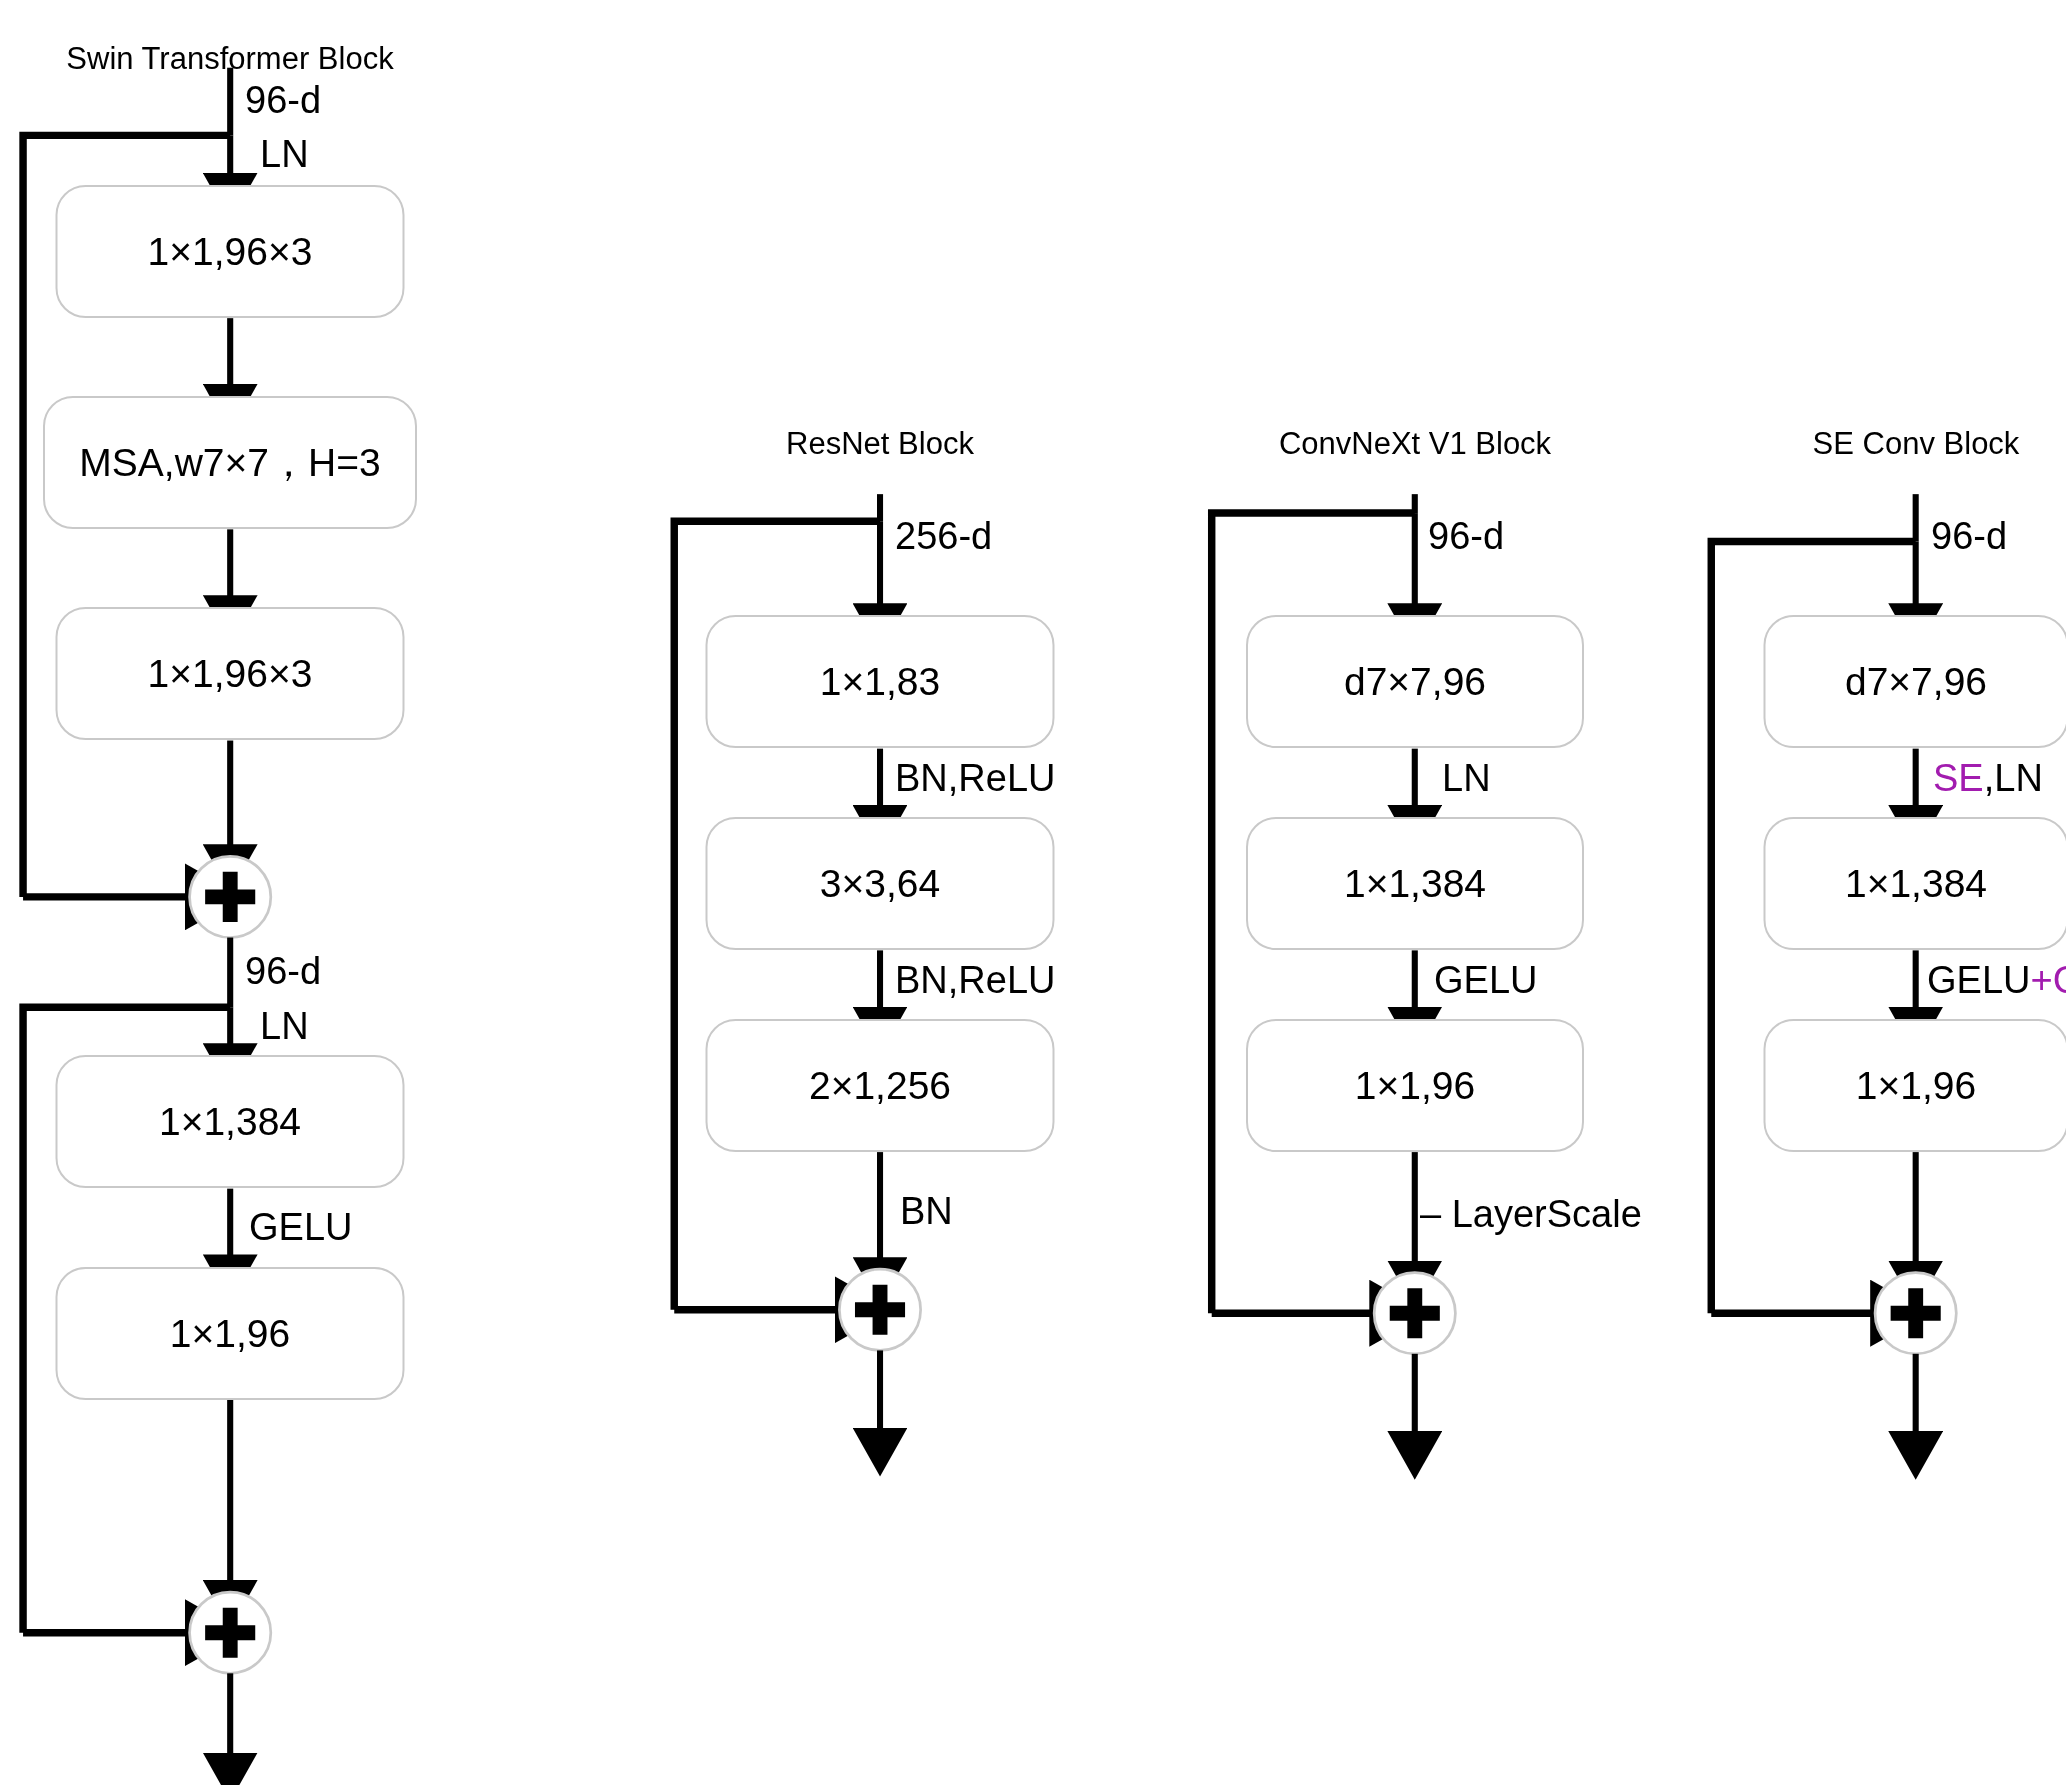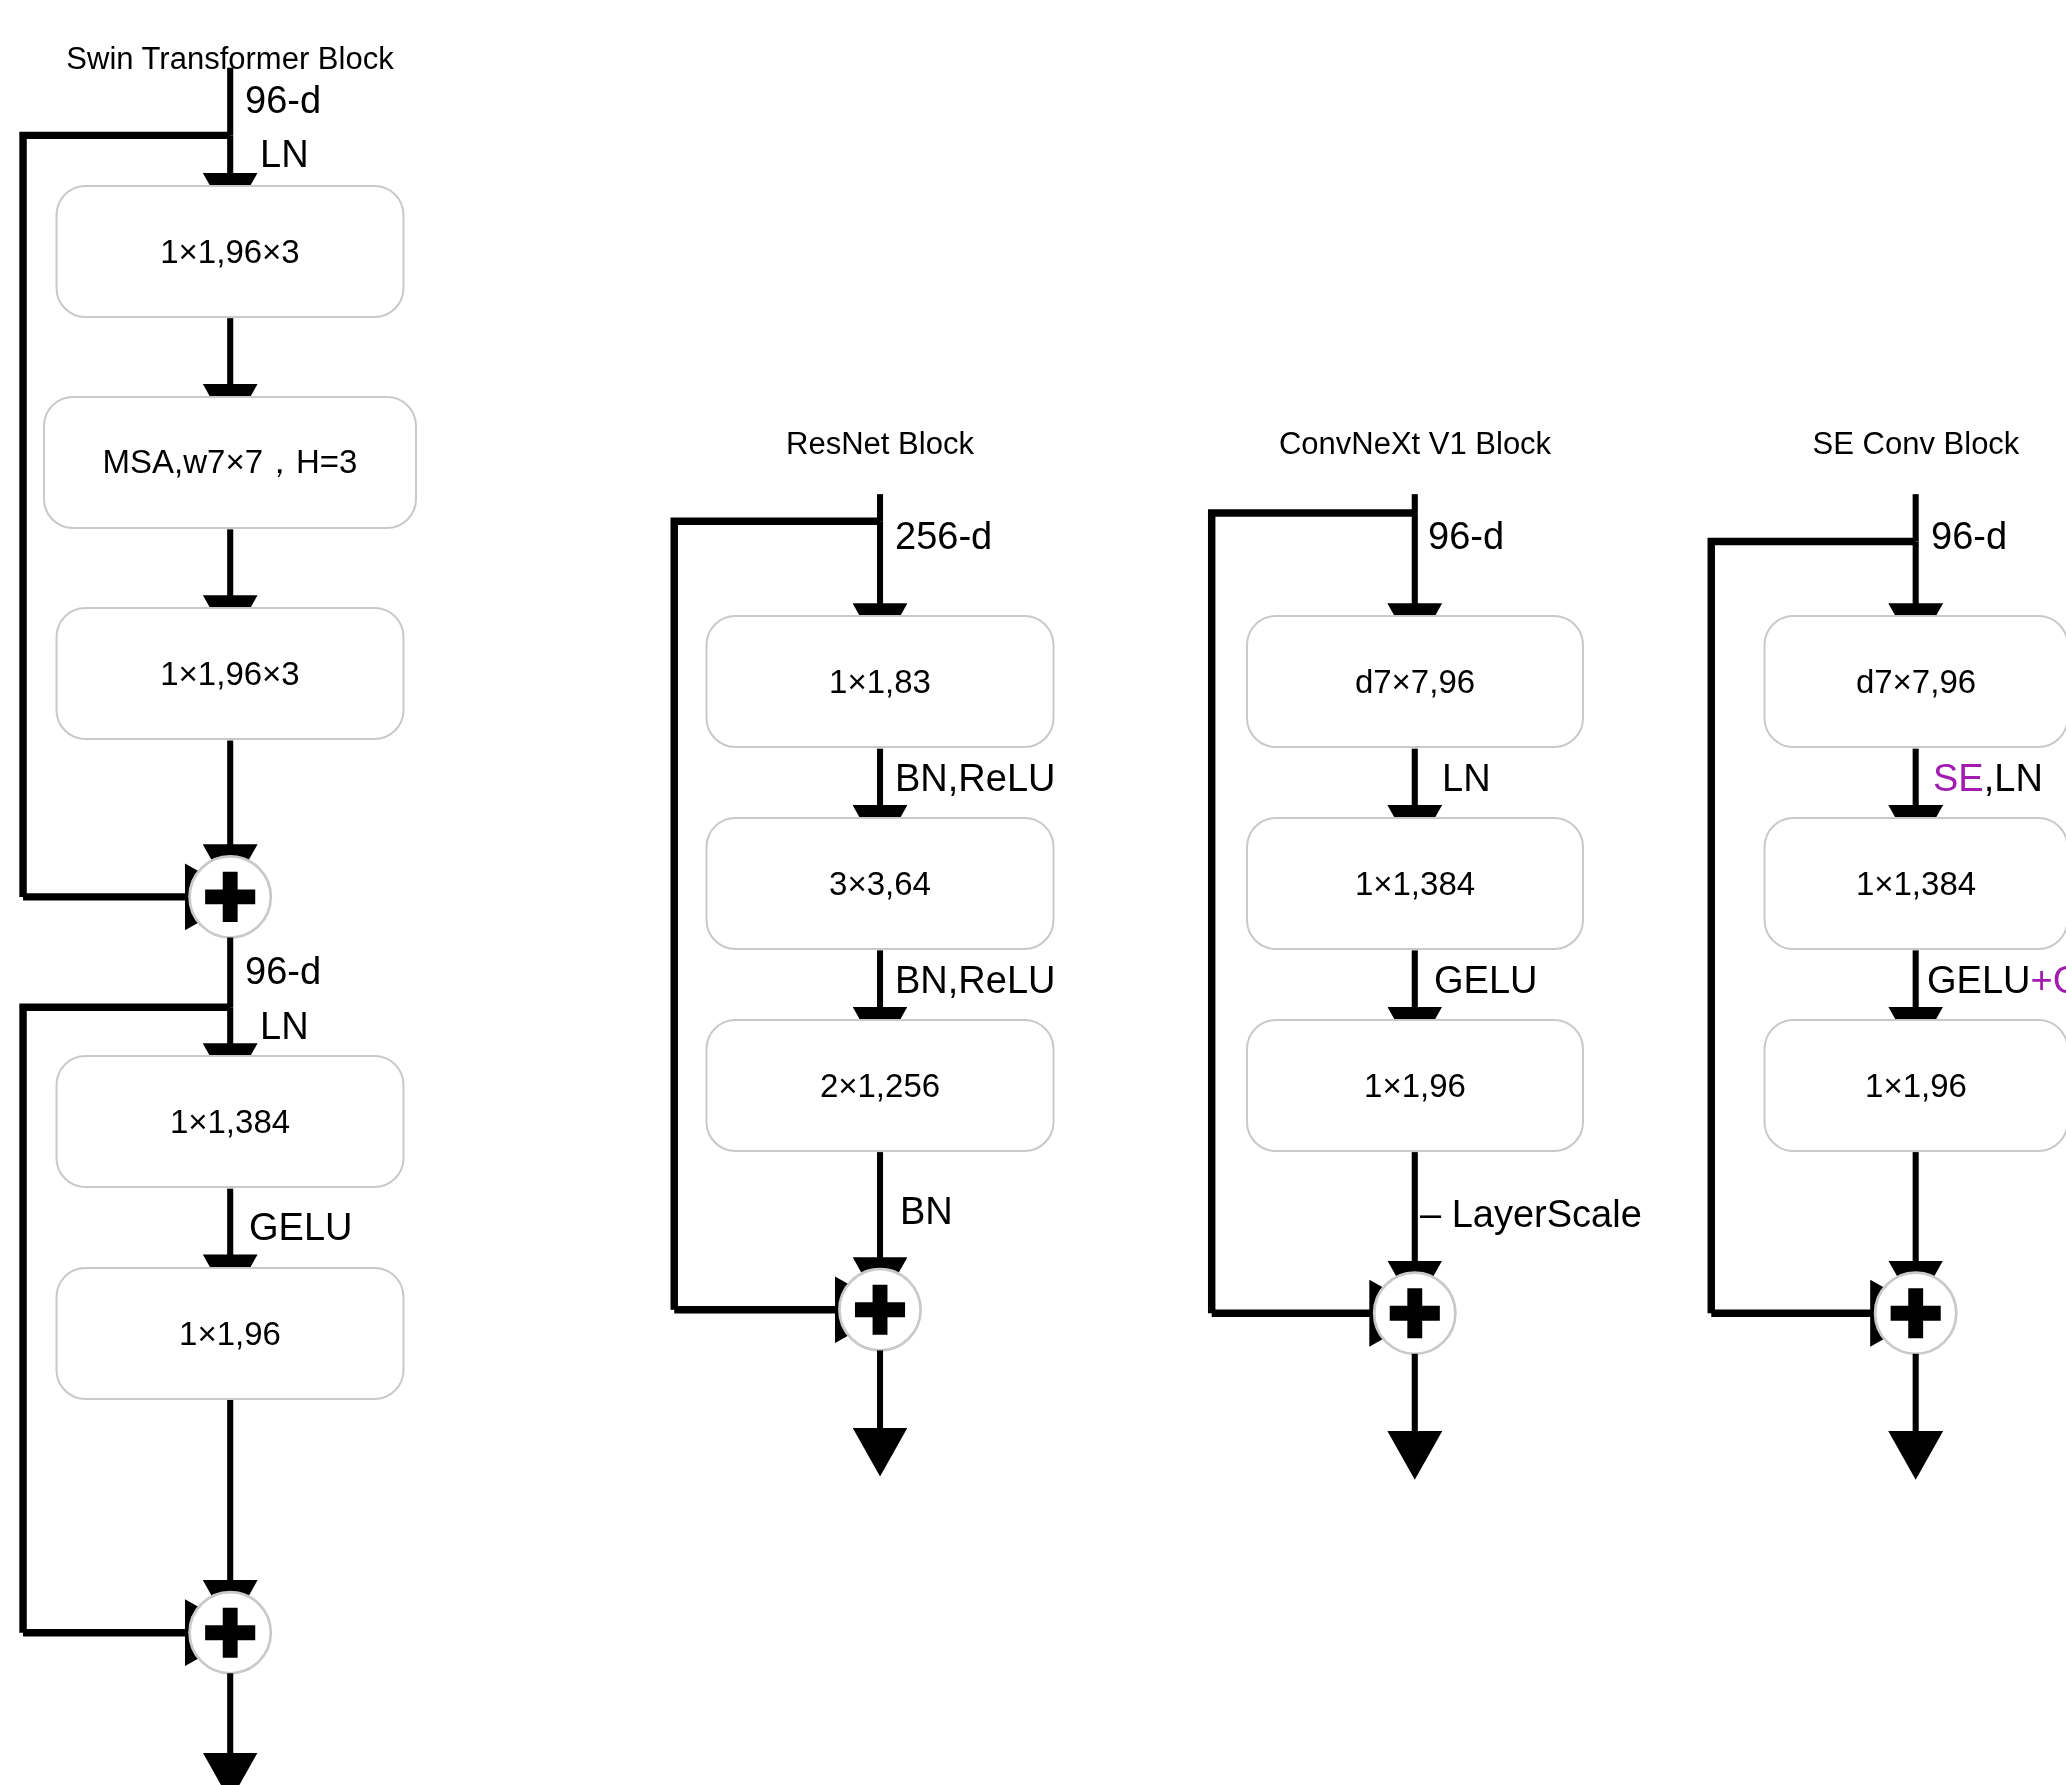--- a/index.html
+++ b/index.html
@@ -4,21 +4,21 @@
 <style>
   html,body{margin:0;padding:0;background:#ffffff;}
   #stage{position:relative;width:2066px;height:1785px;background:#fff;
          font-family:"Liberation Sans","DejaVu Sans",sans-serif;}
   svg{position:absolute;left:0;top:0;width:2066px;height:1785px;}
   .col-title{position:absolute;font-size:31px;color:#000;white-space:nowrap;
              transform:translateX(-50%);}
   .node-box{position:absolute;box-sizing:border-box;border:2px solid #c9c9c9;
             border-radius:30px;background:#fff;display:flex;align-items:center;
             justify-content:center;transform:translateX(-50%);}
-  .node-label{font-size:33px;color:#000;white-space:nowrap;}
+  .node-label{font-size:39px;color:#000;white-space:nowrap;}
   .edge-label{position:absolute;font-size:38px;color:#000;white-space:nowrap;}
   .red{color:#a21caf;}
 </style>
 </head>
 <body>
 
 <div id="stage">
 
   <svg viewBox="0 0 3052 2637" xmlns="http://www.w3.org/2000/svg">
     <defs>

